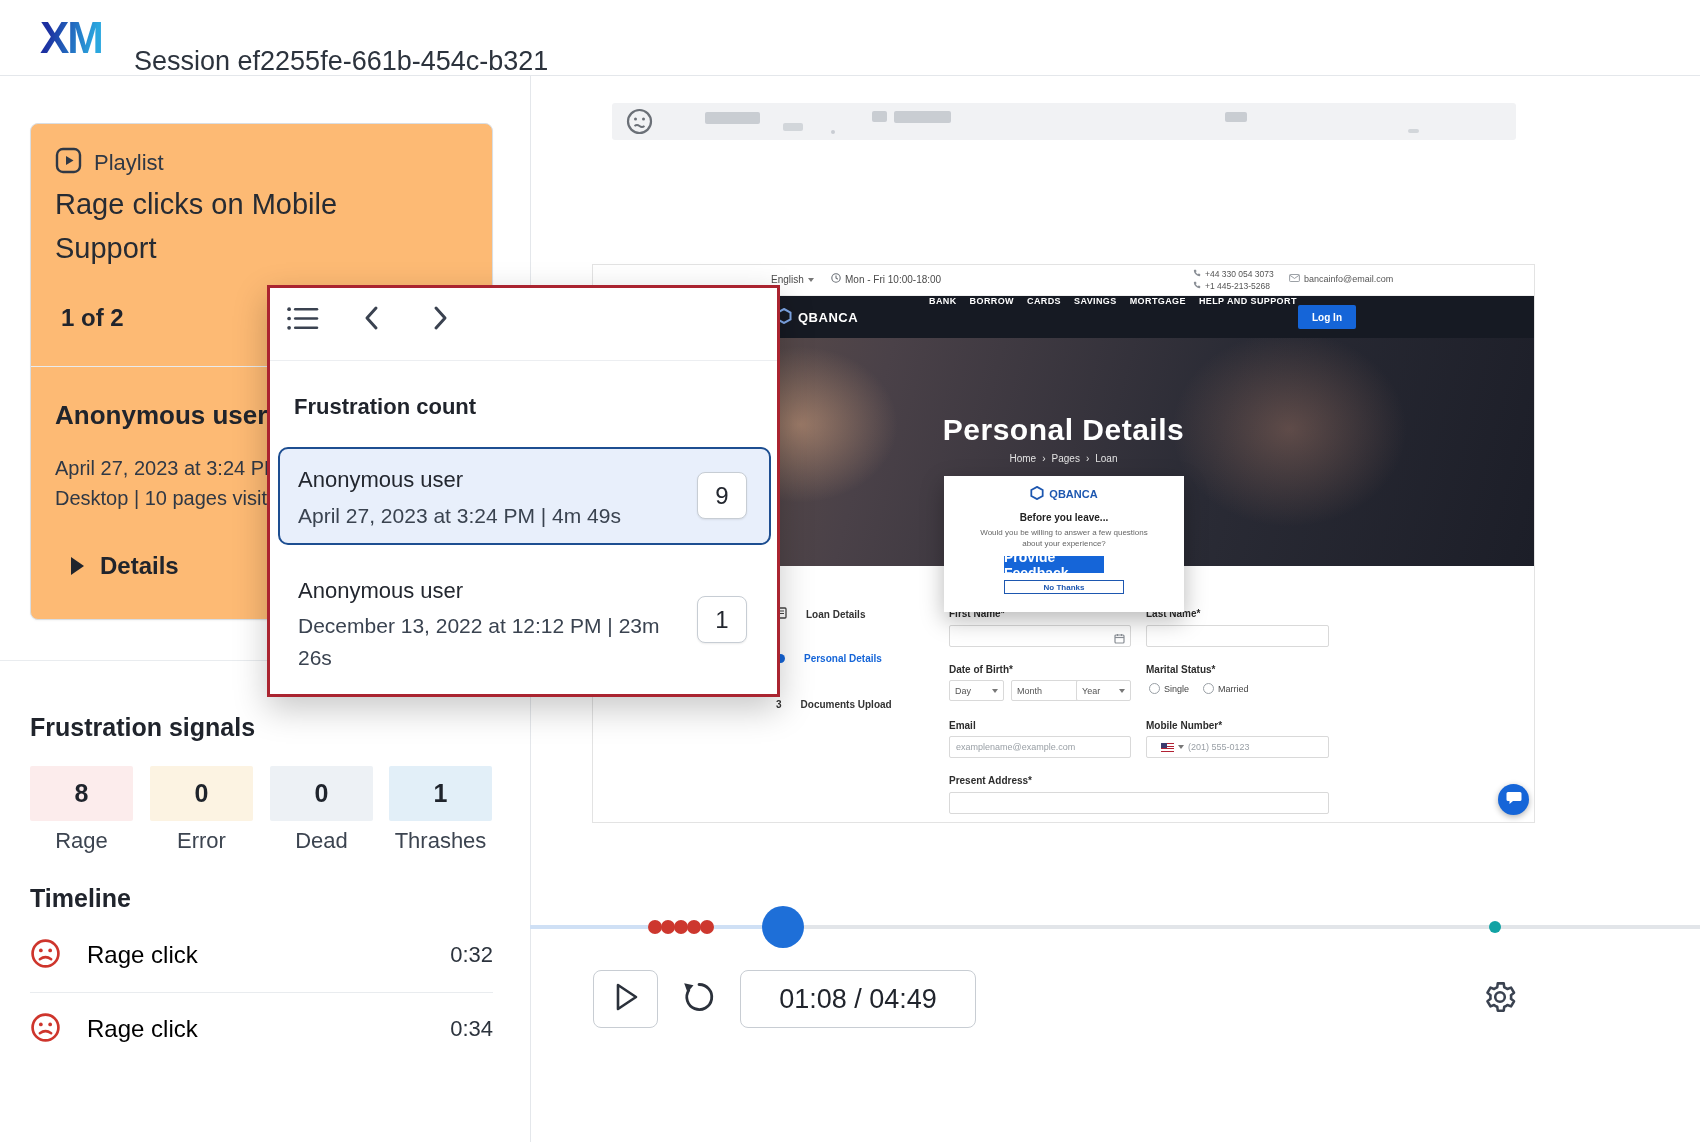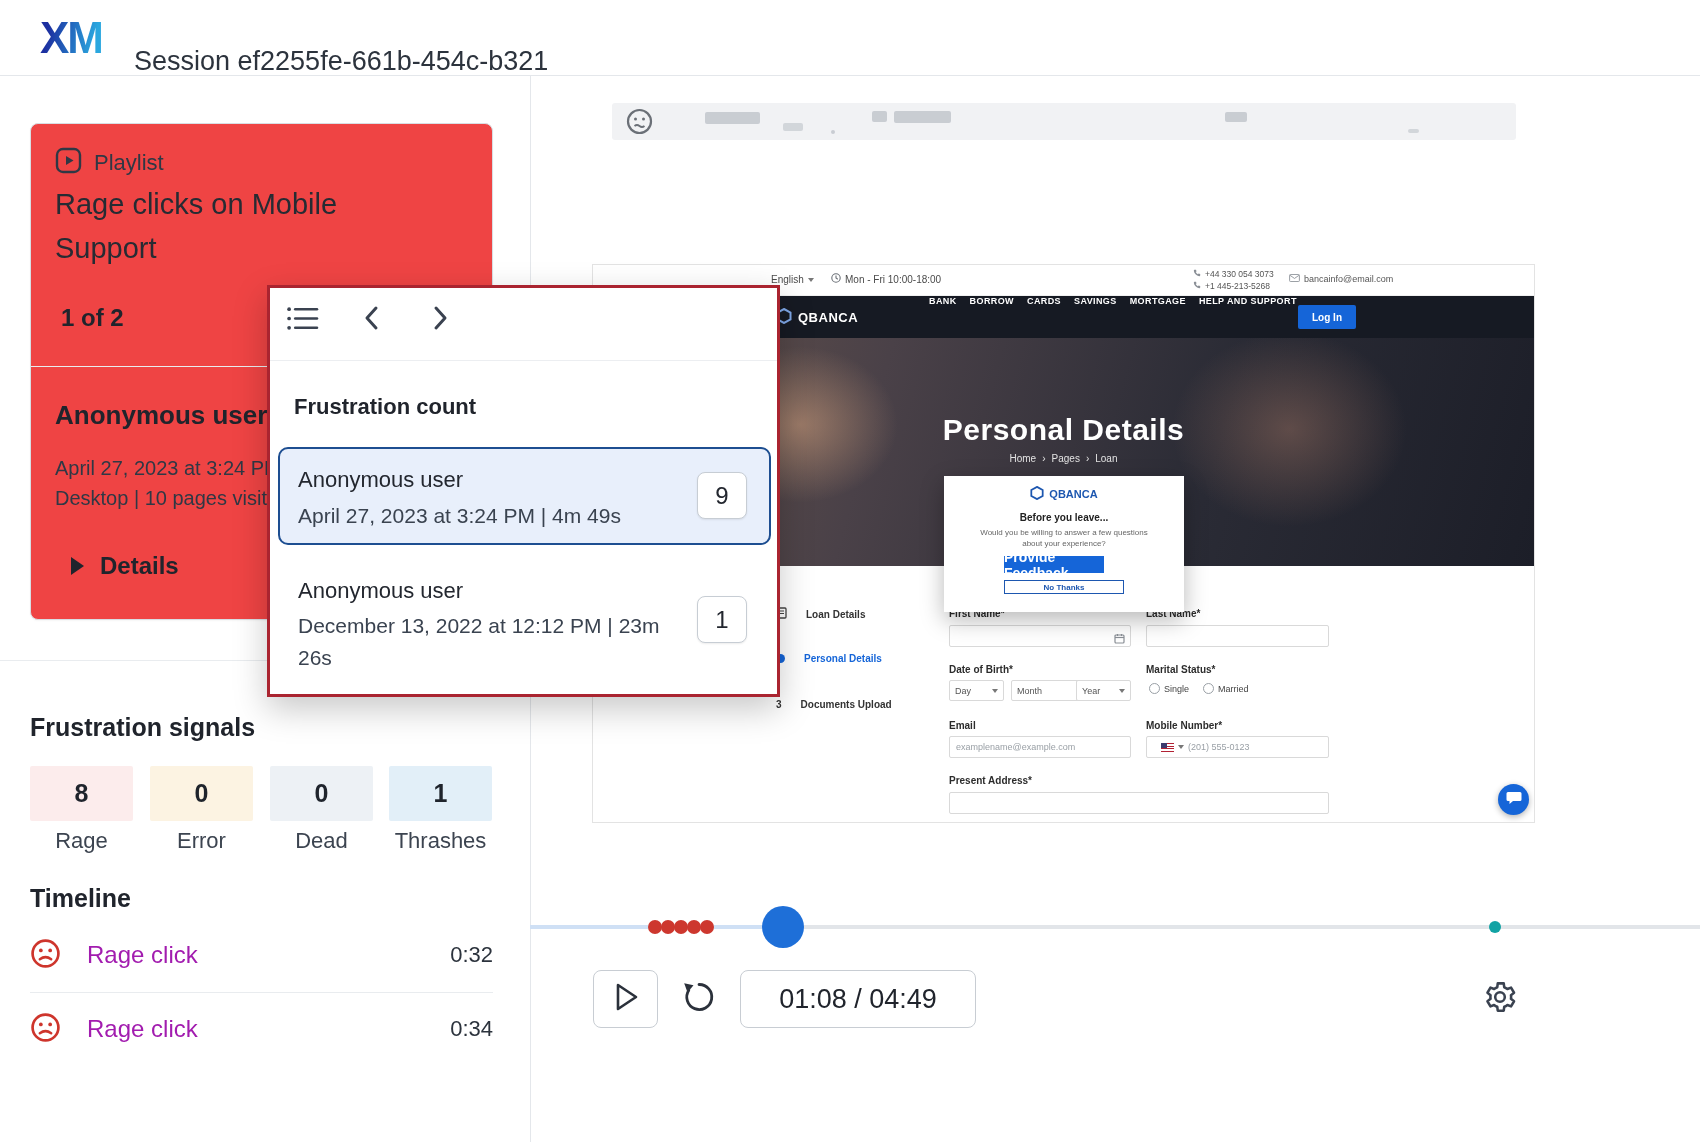--- a/index.html
+++ b/index.html
@@ -7,21 +7,21 @@
   body {
     position:relative; background:#fff; overflow:hidden;
     font-family:"Liberation Sans", sans-serif; color:#20242c;
   }
   
   .header{position:absolute;left:0;top:0;width:1700px;height:76px;background:#fff;border-bottom:1px solid #e4e7eb;display:flex;align-items:center;padding-left:40px;z-index:10;}
   .xm-logo{font-size:44px;font-weight:800;letter-spacing:-2px;background:linear-gradient(100deg,#1c2fa0 15%,#2aa7df 85%);-webkit-background-clip:text;background-clip:text;color:transparent;}
   .session-title{margin-left:32px;font-size:27px;font-weight:400;color:#2c333d;margin-top:48px;}
   
   .v-divider{position:absolute;left:530px;top:76px;width:1px;height:1066px;background:#e4e7eb;}
-  .playlist-card{position:absolute;left:30px;top:123px;width:463px;height:497px;border:1px solid #d9dee3;border-radius:8px;background:#ef4444;box-shadow:0 1px 2px rgba(0,0,0,.04);}
+  .playlist-card{position:absolute;left:30px;top:123px;width:463px;height:497px;border:1px solid #d9dee3;border-radius:8px;background:#fdba74;box-shadow:0 1px 2px rgba(0,0,0,.04);}
   .playlist-head{position:absolute;left:24px;top:23px;display:flex;align-items:center;gap:12px;}
   .playlist-label{font-size:22px;color:#2f3845;}
   .playlist-title{position:absolute;left:24px;top:58px;width:350px;font-size:29px;line-height:44px;font-weight:500;color:#262b33;}
   .pagination{position:absolute;left:30px;top:180px;font-size:24px;font-weight:700;}
   .card-divider{position:absolute;left:0;top:242px;width:100%;height:1px;background:#e9ecef;}
   .session-user{position:absolute;left:24px;top:276px;font-size:26px;font-weight:700;white-space:nowrap;}
   .session-date{position:absolute;left:24px;top:333px;font-size:20px;color:#2f3845;white-space:nowrap;}
   .session-device{position:absolute;left:24px;top:363px;font-size:20px;color:#2f3845;white-space:nowrap;}
   .details-row{position:absolute;left:40px;top:428px;display:flex;align-items:center;gap:16px;font-size:24px;font-weight:700;cursor:pointer;}
   .tri-right{width:0;height:0;border-left:13px solid #20242c;border-top:9px solid transparent;border-bottom:9px solid transparent;}
@@ -30,21 +30,21 @@
   .stat-box{position:absolute;top:766px;width:103px;height:55px;display:flex;align-items:center;justify-content:center;font-size:25px;font-weight:700;color:#1f242c;border-radius:2px;}
   .stat-0{left:30px;background:#fcecec;}
   .stat-1{left:150px;background:#fcf3e2;}
   .stat-2{left:270px;background:#edf1f5;}
   .stat-3{left:389px;background:#e2eff8;}
   .stat-label{position:absolute;top:828px;width:103px;text-align:center;font-size:22px;color:#3c4450;}
   .sl-0{left:30px;} .sl-1{left:150px;} .sl-2{left:270px;} .sl-3{left:389px;}
   .timeline-heading{position:absolute;left:30px;top:884px;font-size:25px;font-weight:700;}
   .tl-row{position:absolute;left:30px;width:463px;height:44px;display:flex;align-items:center;cursor:pointer;}
   .tl-row-0{top:933px;} .tl-row-1{top:1007px;}
-  .tl-label{margin-left:26px;font-size:24px;color:#a21caf;}
+  .tl-label{margin-left:26px;font-size:24px;color:#000000;}
   .tl-time{margin-left:auto;font-size:22px;color:#2c333d;}
   .tl-divider{position:absolute;left:30px;top:992px;width:463px;height:1px;background:#e9ecef;}
   
   .popup{position:absolute;left:267px;top:285px;width:513px;height:412px;background:#fff;border:3px solid #aa2430;box-shadow:0 12px 32px rgba(0,0,0,.22);z-index:60;}
   .popup-btn{position:absolute;top:14px;width:36px;height:36px;display:flex;align-items:center;justify-content:center;cursor:pointer;}
   .pb-list{left:14px;} .pb-prev{left:84px;} .pb-next{left:152px;}
   .popup-toolbar-divider{position:absolute;left:0;top:72px;width:100%;height:1px;background:#eceef1;}
   .popup-heading{position:absolute;left:24px;top:106px;font-size:22px;font-weight:700;}
   .sess{position:absolute;left:8px;width:493px;cursor:pointer;}
   .sess-0{top:159px;height:98px;background:#e8effb;border:2px solid #1d4e91;border-radius:10px;}

